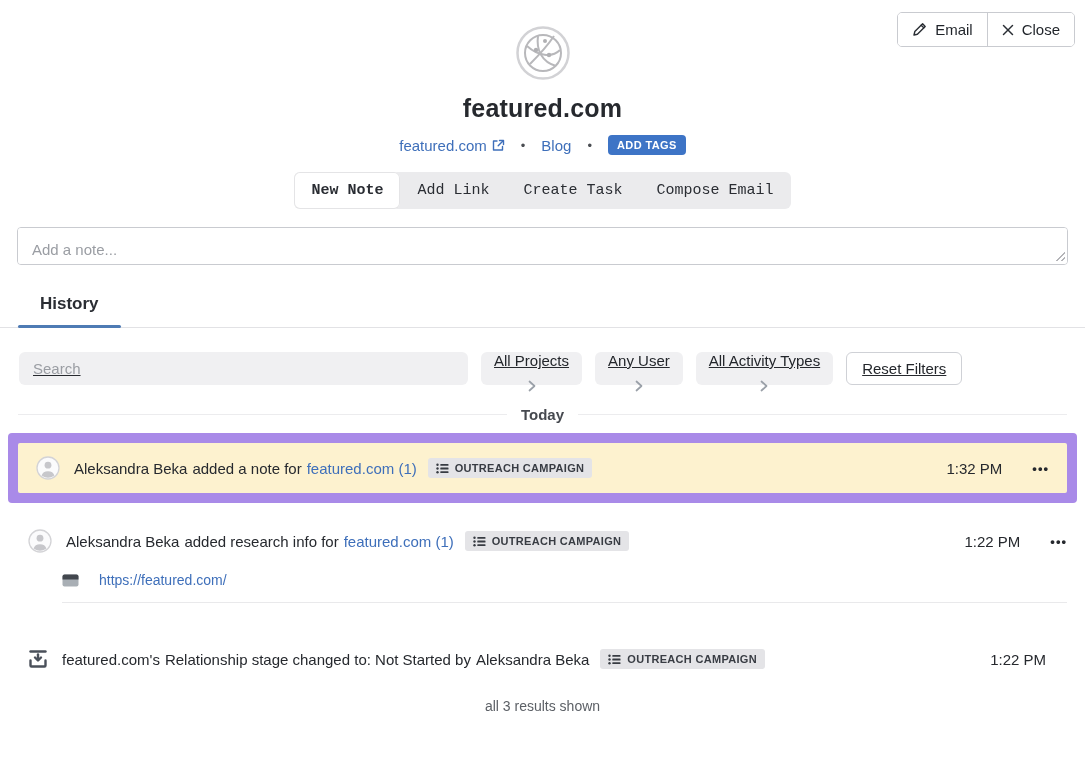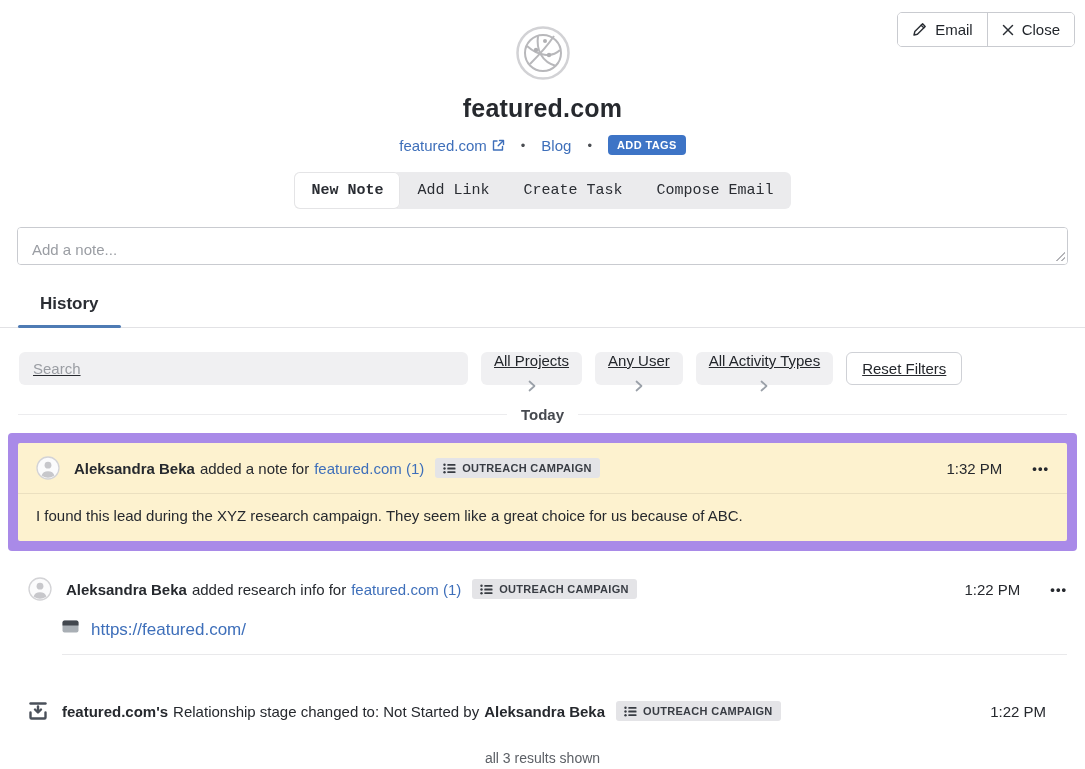--- a/index.html
+++ b/index.html
@@ -107,39 +107,39 @@
   .day-divider { display: flex; align-items: center; gap: 14px; margin: 21px 18px 0; }
   .day-line { flex: 1; height: 1px; background: #ececee; }
   .day-label { font-size: 15px; font-weight: bold; color: #46494f; }
 
   
   .hl-card { margin: 10px 8px 0; background: #a98ae8; border-radius: 4px; padding: 10px; }
   .hl-inner { background: #fdf2cf; border-radius: 2px; }
   .act-head { display: flex; align-items: center; gap: 14px; }
   .hl-inner .act-head { padding: 13px 18px; }
   .act-text { font-size: 15px; color: #26292e; display: flex; align-items: center; gap: 5px; flex-wrap: nowrap; white-space: nowrap; }
-  .b { font-weight: bold; text-align: center; }
+  .b { font-weight: normal; text-align: center; }
   .tag {
     display: inline-flex; align-items: center; gap: 6px; background: #e4e4e7;
     border-radius: 3px; padding: 4px 8px; font-size: 11px; font-weight: bold;
     color: #383c43; letter-spacing: .3px; white-space: nowrap; margin-left: 6px;
   }
   .act-time { margin-left: auto; font-size: 15px; color: #26292e; white-space: nowrap; }
   .menu-dots {
     margin-left: 16px; font-size: 13px; font-weight: bold; letter-spacing: 1px;
     color: #26292e; cursor: pointer; background: none; border: none; font-family: inherit;
   }
   .note-body {
     border-top: 1px solid rgba(0,0,0,0.07);
     padding: 13px 18px 17px; font-size: 15px; color: #26292e;
   }
 
   .plain-item { margin: 18px 18px 0 28px; }
   .plain-item .act-head { padding: 8px 0; }
-  .link-row { display: flex; align-items: flex-start; gap: 12px; margin: 11px 0 0 34px; font-size: 17px; }
+  .link-row { display: flex; align-items: center; gap: 20px; margin: 11px 0 0 34px; font-size: 14px; }
   .item-sep { height: 1px; background: #e9e9eb; margin: 14px 0 0 34px; }
 
   .stage-item { display: flex; align-items: center; gap: 14px; margin: 46px 39px 0 28px; }
   .stage-item .act-text { flex: 1; }
 
   .results-footer { text-align: center; margin-top: 29px; font-size: 14px; color: #5c6066; }
 
   svg { display: block; flex-shrink: 0; }
 </style>
 </head>
@@ -277,21 +277,20 @@
               <circle cx="1.5" cy="9.2" r="1.2"></circle>
                 <rect x="4.3" y="8.3" width="8.2" height="1.8" rx="0.5"></rect>
             </svg>
           </span>
           <span>OUTREACH CAMPAIGN</span>
         </span>
       </span>
       <span class="act-time">1:32 PM</span>
       <button class="menu-dots">•••</button>
     </div>
-    <div class="note-body">I found this lead during the XYZ research campaign. They seem like a great choice for us because of ABC.</div>
   </div>
 </div>
 
 <div class="plain-item">
   <div class="act-head">
     <span>
       <svg width="24" height="24" viewBox="0 0 24 24">
         <circle cx="12" cy="12" r="11" fill="#fbfbfc" stroke="#d3d3d6" stroke-width="1.3"></circle>
         <circle cx="12" cy="9.2" r="3.4" fill="#c7c7cb"></circle>
         <path d="M5.6 19.4 a6.6 5.6 0 0 1 12.8 0 a11 11 0 0 1 -12.8 0 Z" fill="#c7c7cb"></path>

